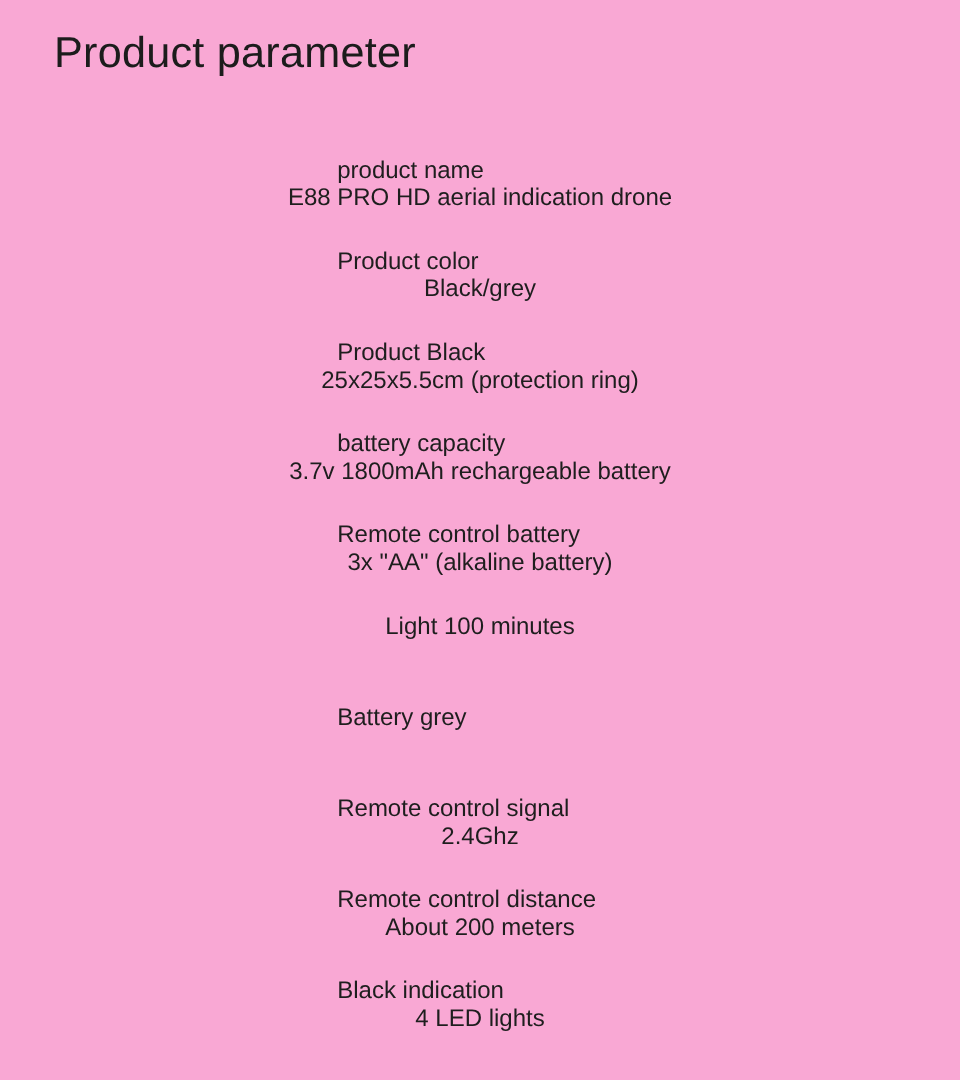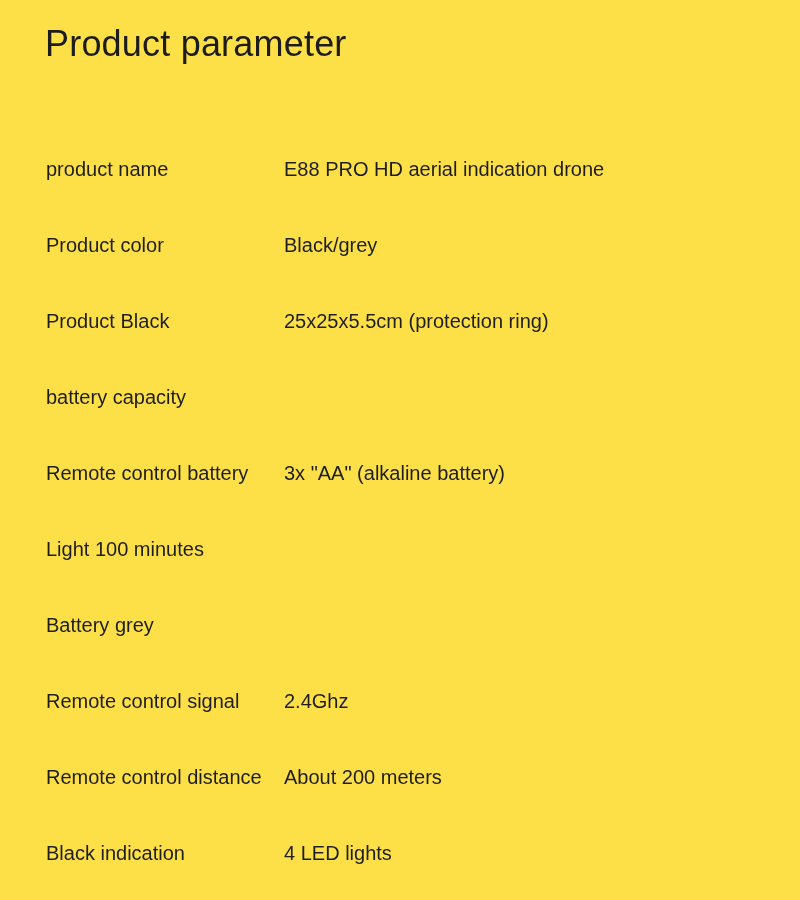--- a/index.html
+++ b/index.html
@@ -4,21 +4,21 @@
 <style>
   html, body {
     margin: 0;
     padding: 0;
     background: #ffffff;
   }
   .page {
     position: relative;
     width: 800px;
     height: 900px;
-    background: #fde047;
+    background: #f9a8d4;
     overflow: hidden;
     font-family: "Liberation Sans", sans-serif;
     color: #1c1c1c;
   }
   .page-title {
     position: absolute;
     left: 45px;
     top: 22px;
     margin: 0;
     font-size: 36px;
@@ -31,20 +31,21 @@
   .param-table {
     position: absolute;
     left: 46px;
     top: 131px;
     width: 708px;
   }
   .param-row {
     display: flex;
     align-items: center;
     height: 76px;
+    flex-direction: column;
   }
   .param-label {
     width: 238px;
     flex-shrink: 0;
     font-size: 20px;
     line-height: 1.15;
     color: #1e1e1e;
     white-space: nowrap;
   }
   .param-value {
@@ -73,20 +74,21 @@
       <div class="param-value">Black/grey</div>
     </div>
 
     <div class="param-row">
       <div class="param-label">Product Black</div>
       <div class="param-value">25x25x5.5cm (protection ring)</div>
     </div>
 
     <div class="param-row">
       <div class="param-label">battery capacity</div>
+      <div class="param-value">3.7v 1800mAh rechargeable battery</div>
     </div>
 
     <div class="param-row">
       <div class="param-label">Remote control battery</div>
       <div class="param-value">3x "AA" (alkaline battery)</div>
     </div>
 
     <div class="param-row">
       <div class="param-value">Light 100 minutes</div>
     </div>

